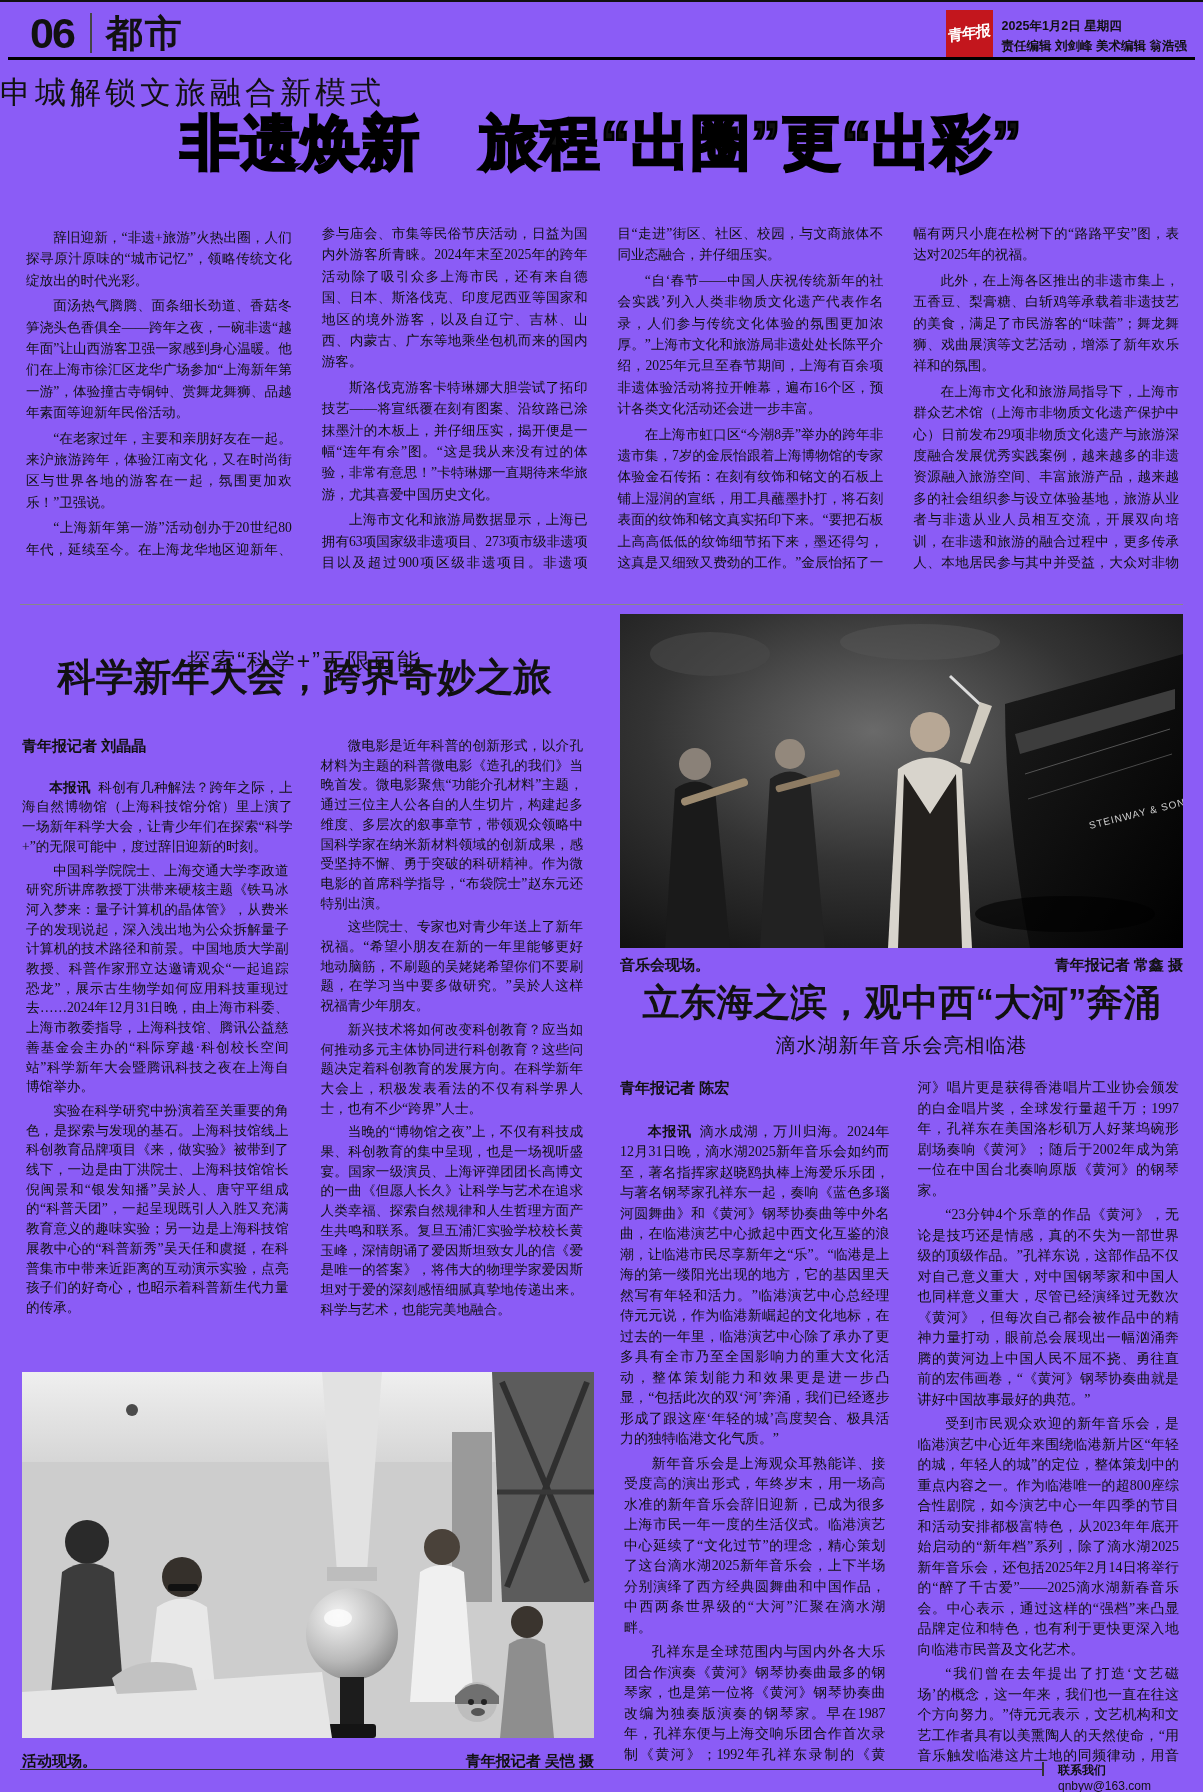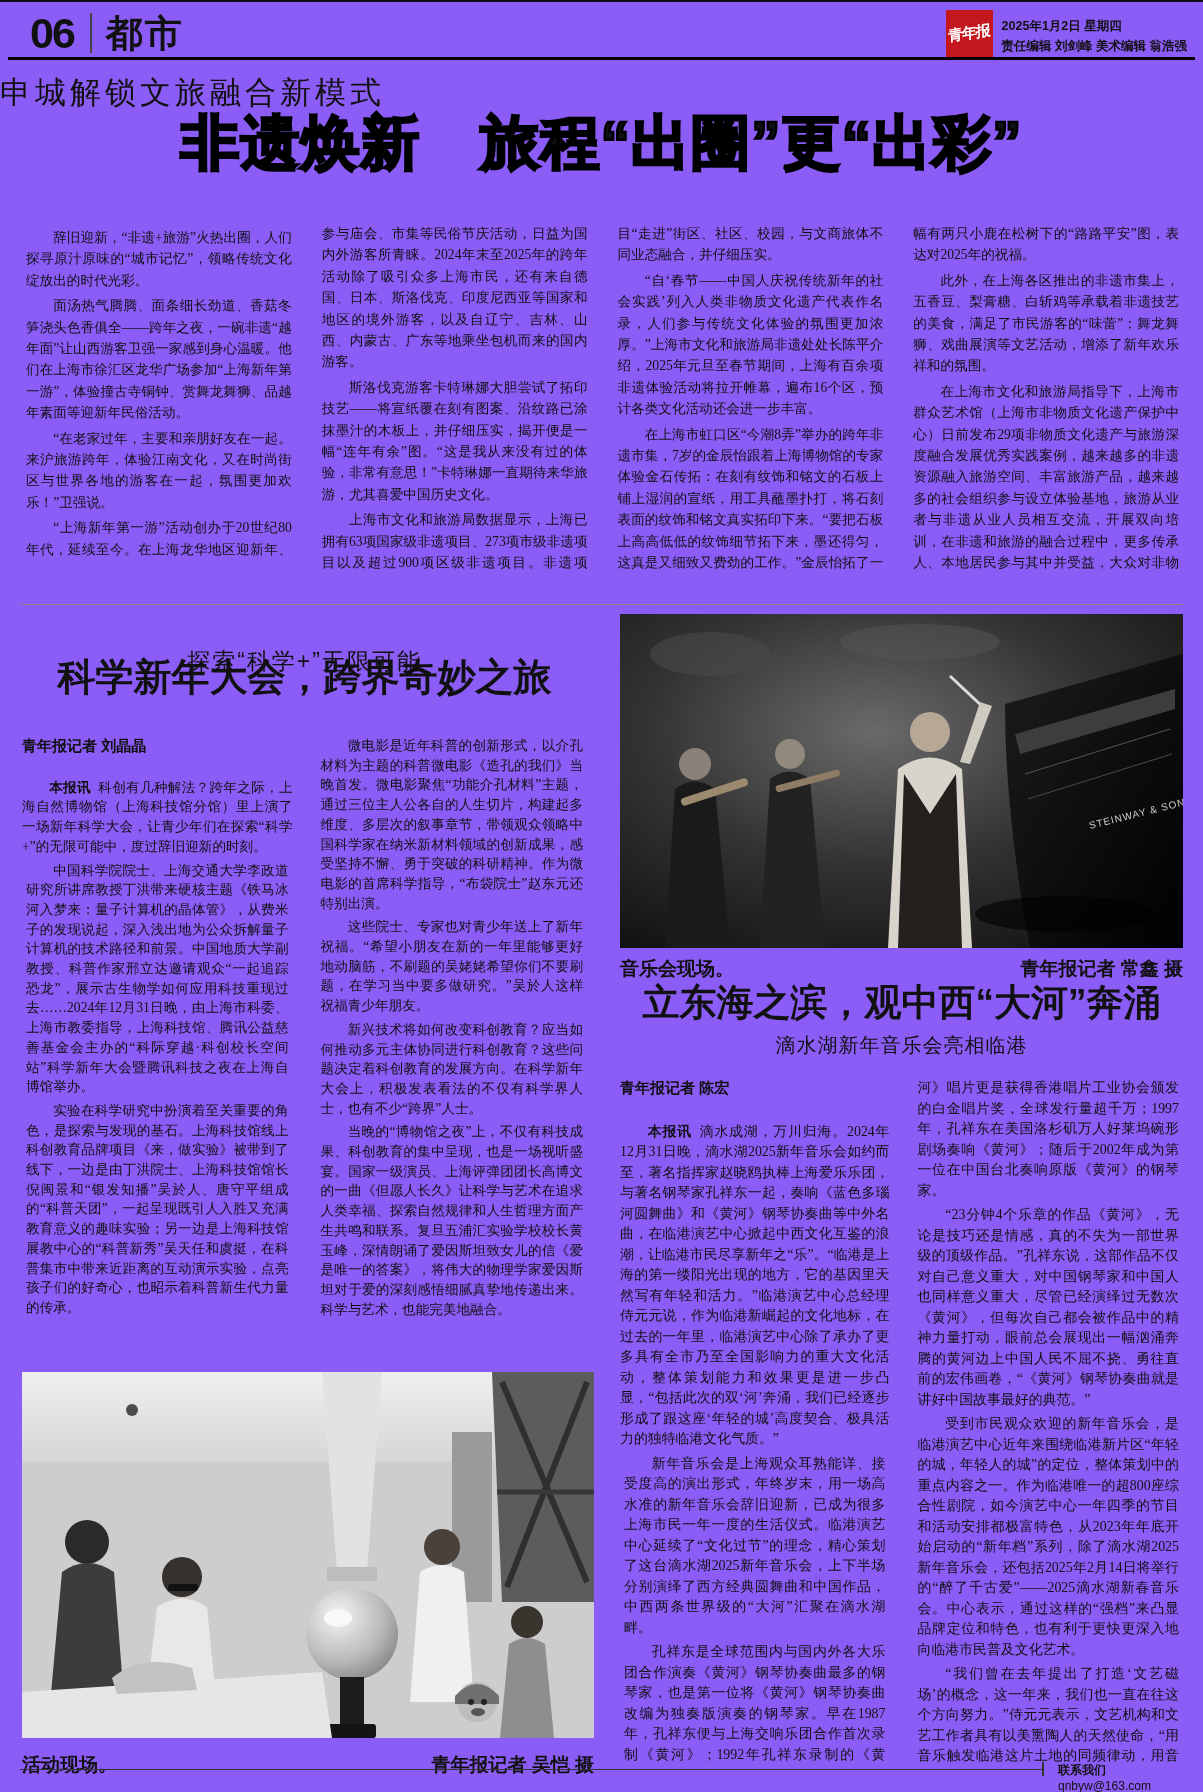--- a/index.html
+++ b/index.html
@@ -43,21 +43,21 @@
   .byline{font-family:"Liberation Sans","DejaVu Sans",sans-serif;font-weight:700;font-size:15px;text-indent:0;margin:0 0 22px 0;}
   .lead-p .tag{font-family:"Liberation Sans","DejaVu Sans",sans-serif;font-weight:700;margin-right:0.55em;}
   .lead-p{margin:0;text-indent:2em;}
 
   
   .photo{position:absolute;overflow:hidden;background:#222;}
   .photo svg{display:block;}
   .photo-concert{left:620px;top:614px;width:563px;height:334px;}
   .photo-activity{left:22px;top:1372px;width:572px;height:366px;background:#cfcfcf;}
   .caption-row{position:absolute;display:flex;justify-content:space-between;
-          font-family:"Liberation Sans","DejaVu Sans",sans-serif;font-weight:700;font-size:19px;}
+          font-family:"Liberation Sans","DejaVu Sans",sans-serif;font-weight:700;font-size:15px;}
   .cap-concert{left:620px;top:956px;width:563px;}
   .cap-activity{left:22px;top:1752px;width:572px;}
 
   
   .music-headline{position:absolute;left:620px;top:978px;width:563px;text-align:center;
           font-family:"Liberation Sans","DejaVu Sans",sans-serif;font-size:37px;font-weight:800;white-space:nowrap;}
   .music-subhead{position:absolute;left:620px;top:1032px;width:563px;text-align:center;
           font-family:Liberation Mono, monospace;font-size:20px;font-weight:400;letter-spacing:1px;}
   .music-body{left:620px;top:1078px;width:563px;height:690px;column-count:2;column-gap:24px;
             font-size:13.9px;line-height:20.5px;}

